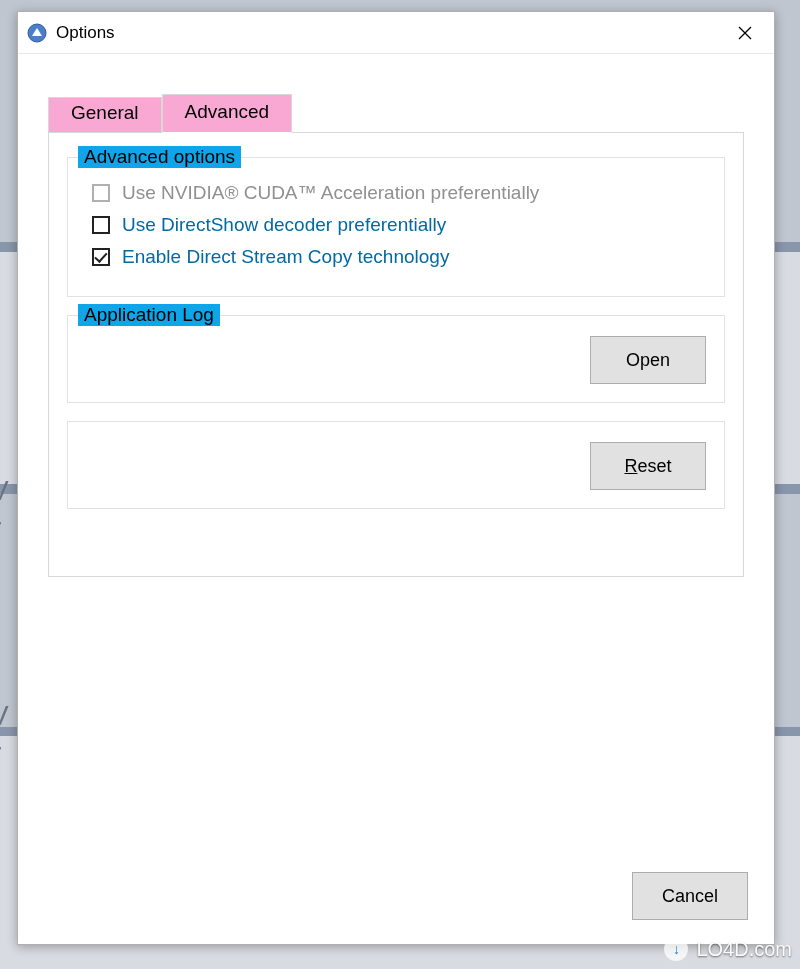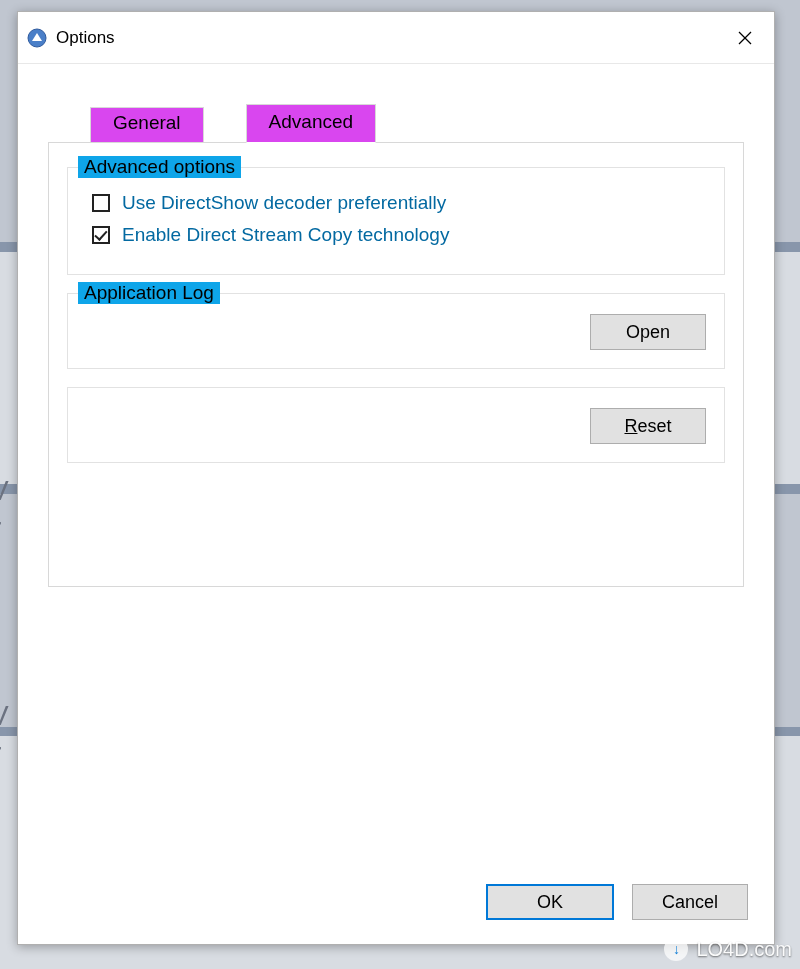--- a/index.html
+++ b/index.html
@@ -36,21 +36,21 @@
       left: 17px;
       width: 758px;
       height: 934px;
       background: #ffffff;
       border: 1px solid #b0b0b0;
       box-shadow: 0 2px 10px rgba(0,0,0,0.3);
       display: flex;
       flex-direction: column;
     }
     .titlebar {
-      height: 52px;
+      height: 42px;
       display: flex;
       align-items: center;
       padding: 0 0 0 8px;
       border-bottom: 1px solid #e8e8e8;
     }
     .titlebar-icon {
       width: 22px;
       height: 22px;
       margin-right: 8px;
       display: flex;
@@ -81,22 +81,21 @@
       display: flex;
       position: relative;
       z-index: 1;
     }
     .tab {
       padding: 6px 22px 8px 22px;
       cursor: pointer;
       position: relative;
       font-size: 19px;
       color: #000;
-      background: #d946ef;
-      margin-left: 42px;
+      background: #f9a8d4;
     }
     .tab.inactive {
       border: 1px solid #d8d8d8;
       border-bottom: none;
       margin-top: 3px;
       padding-top: 4px;
     }
     .tab.active {
       border: 1px solid #d8d8d8;
       border-bottom: 1px solid #fff;
@@ -153,21 +152,21 @@
       transform: rotate(-48deg) translate(1px,-1px);
     }
     .btn-row {
       display: flex;
       justify-content: flex-end;
       gap: 16px;
       margin-top: 2px;
     }
     .win-btn {
       min-width: 116px;
-      height: 36px;
+      height: 48px;
       background: #e1e1e1;
       border: 1px solid #adadad;
       font-size: 18px;
       cursor: pointer;
       display: inline-flex;
       align-items: center;
       justify-content: center;
     }
     .footer {
       display: flex;
@@ -234,20 +233,24 @@
   <div class="content">
     <div class="tabs">
       <div class="tab inactive">General</div>
       <div class="tab active">Advanced</div>
     </div>
     <div class="tab-panel">
 
       <div class="groupbox">
         <span class="group-legend">Advanced options</span>
 
+        <div class="checkbox-row disabled">
+          <span class="cb"></span>
+          <span>Use NVIDIA® CUDA™ Acceleration preferentially</span>
+        </div>
 
         <div class="checkbox-row">
           <span class="cb"></span>
           <span>Use DirectShow decoder preferentially</span>
         </div>
 
         <div class="checkbox-row">
           <span class="cb checked"></span>
           <span>Enable Direct Stream Copy technology</span>
         </div>
@@ -263,21 +266,20 @@
       <div class="groupbox">
         <div class="btn-row">
           <button class="win-btn"><span style="text-decoration:underline">R</span>eset</button>
         </div>
       </div>
 
     </div>
   </div>
 
   <div class="footer">
-    <button class="win-btn primary">OK</button>
     <button class="win-btn">Cancel</button>
   </div>
 </div>
 
 <div class="watermark">
   <span class="watermark-circle">↓</span>
   <span>LO4D.com</span>
 </div>
 
 </body></html>

